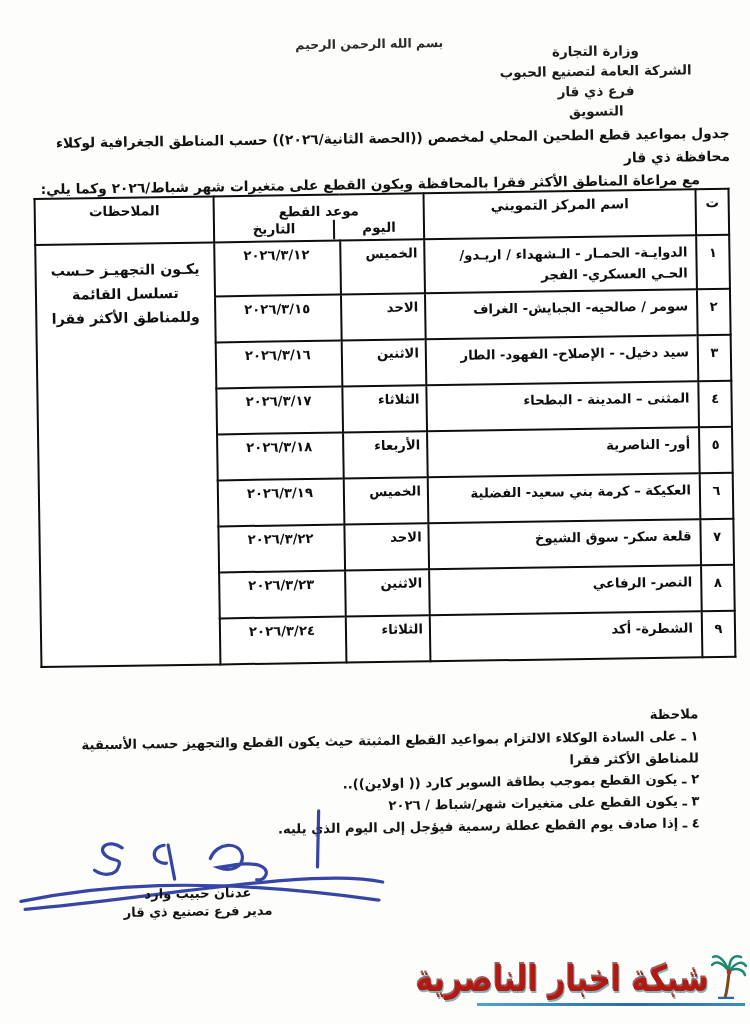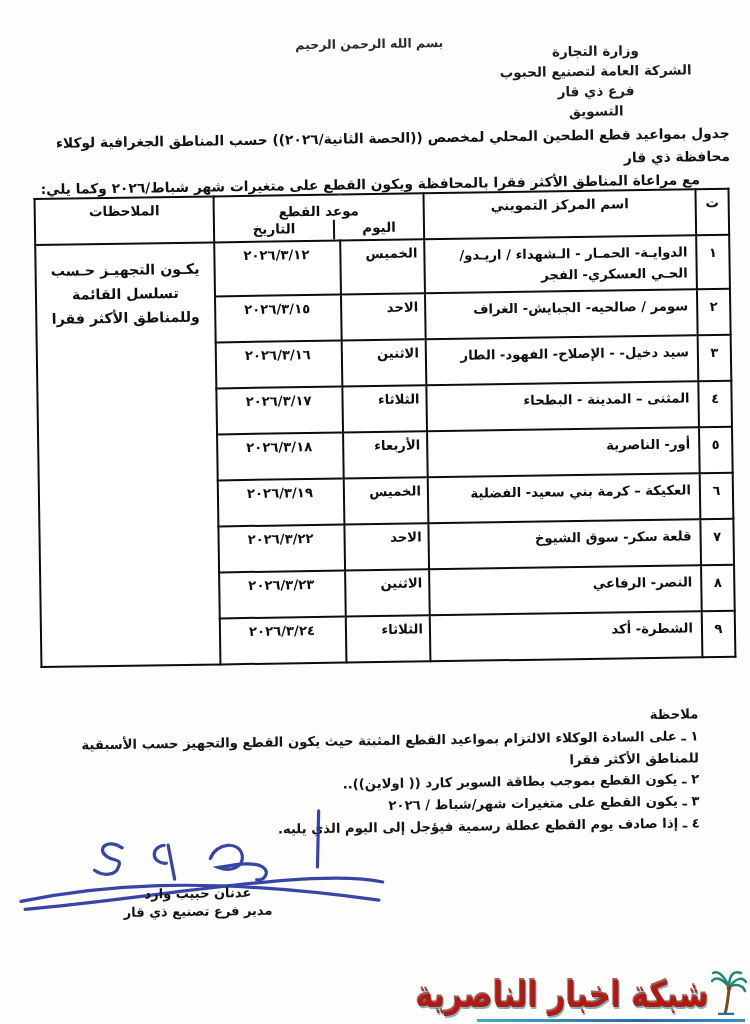--- a/index.html
+++ b/index.html
@@ -46,21 +46,21 @@
   .footnotes{position:absolute;top:708px;right:56px;left:36px;text-align:right;
     font-weight:bold;font-size:13.2px;line-height:21.8px;color:#141414;}
 
   
   .sig{position:absolute;top:804px;left:8px;width:390px;height:130px;}
   .sig svg{position:absolute;top:0;left:0;}
   .sig-text{position:absolute;top:78px;left:58px;width:250px;text-align:center;
     font-weight:bold;font-size:13px;line-height:18px;color:#131313;}
 
   
-  .wm{position:absolute;right:3px;bottom:1px;width:272px;height:56px;}
+  .wm{position:absolute;right:3px;bottom:17px;width:272px;height:56px;}
   .wm-text{position:absolute;right:38px;bottom:8px;font-size:30px;font-weight:bold;
     color:#b21912;letter-spacing:-2px;transform:scaleY(1.2);transform-origin:bottom;
     text-shadow:1px 2px 0 rgba(27,125,135,.55),-1px -1px 0 rgba(110,10,10,.65);
     white-space:nowrap;}
   .wm-line{position:absolute;bottom:1px;right:2px;left:2px;height:3px;
     background:linear-gradient(90deg,#49a8c9,#2a6aa8 60%,#3a8fbf);}
   .wm-palm{position:absolute;right:0;bottom:8px;}
 </style>
 </head>
 <body>

